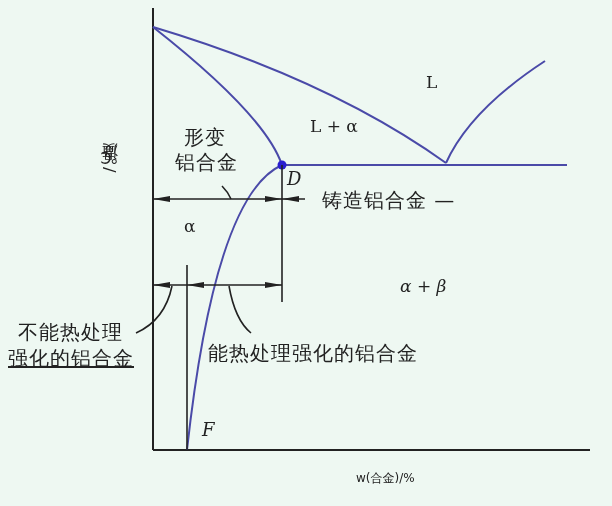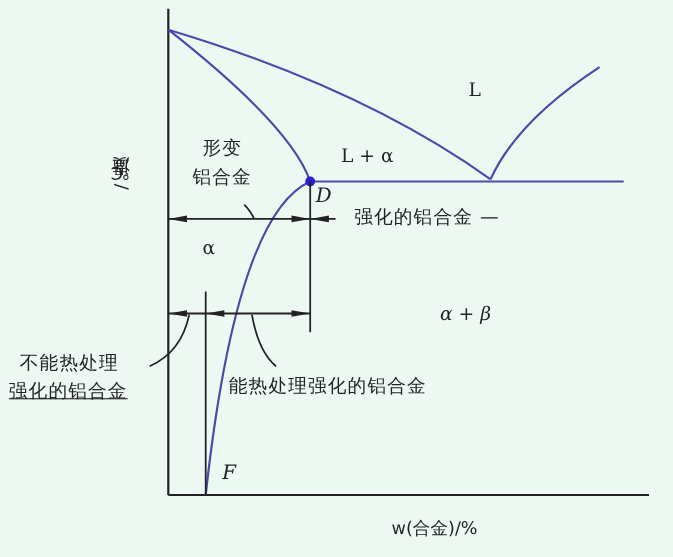--- a/index.html
+++ b/index.html
@@ -5,21 +5,21 @@
     html, body { margin: 0; padding: 0; }
     body {
       width: 612px; height: 506px;
       background: #eef8f2;
       position: relative;
       overflow: hidden;
       font-family: "DejaVu Sans", sans-serif;
     }
     #diagram { position: absolute; left: 0; top: 0; width: 612px; height: 506px; }
     .lbl { position: absolute; color: #222; white-space: nowrap; line-height: 1; }
-    .cjk { font-family: "DejaVu Sans", sans-serif; font-size: 17px; letter-spacing: 1px; }
+    .cjk { font-family: "DejaVu Sans", sans-serif; font-size: 20px; letter-spacing: 1px; }
     .greek { font-family: "DejaVu Serif", serif; font-size: 17px; }
     .ital { font-family: "DejaVu Serif", serif; font-style: italic; font-size: 18px; }
     .ylabel {
       position: absolute; left: 100px; top: 148px;
       writing-mode: vertical-rl; transform: rotate(180deg);
       font-size: 16px; color: #222;
     }
   </style>
 </head>
 <body>
@@ -55,27 +55,27 @@
   <polygon points="153,285 170,282 170,288" fill="#222"></polygon>
   <polygon points="187,285 204,282 204,288" fill="#222"></polygon>
   <polygon points="282,285 265,282 265,288" fill="#222"></polygon>
   <path d="M172,286 Q165,320 136,333" fill="none" stroke="#222" stroke-width="1.6"></path>
   <path d="M229,286 Q235,320 251,333" fill="none" stroke="#222" stroke-width="1.6"></path>
 </svg>
 
 <div class="ylabel">温度/℃</div>
 
 <div class="lbl greek" style="left:426px; top:74px;">L</div>
-<div class="lbl greek" style="left:310px; top:134px;">L + α</div>
+<div class="lbl greek" style="left:310px; top:118px;">L + α</div>
 <div class="lbl greek" style="left:184px; top:218px;">α</div>
 <div class="lbl greek" style="left:400px; top:278px;font-style:italic;">α + β</div>
 
 <div class="lbl ital" style="left:287px; top:170px;">D</div>
 <div class="lbl ital" style="left:202px; top:421px;">F</div>
 
 <div class="lbl cjk" style="left:184px; top:127px;">形变</div>
-<div class="lbl cjk" style="left:175px; top:152px;font-family:Liberation Serif, serif;">铝合金</div>
-<div class="lbl cjk" style="left:322px; top:190px;">强化的铝合金 —</div>
+<div class="lbl cjk" style="left:175px; top:152px;">铝合金</div>
+<div class="lbl cjk" style="left:322px; top:190px;">铸造铝合金 —</div>
 <div class="lbl cjk" style="left:18px; top:322px;text-align:center;">不能热处理</div>
 <div class="lbl cjk" style="left:8px; top:348px;text-decoration:underline;">强化的铝合金</div>
 <div class="lbl cjk" style="left:208px; top:343px;">能热处理强化的铝合金</div>
 
-<div class="lbl" style="left:356px; top:472px; font-size:16px;">w(合金)/%</div>
+<div class="lbl" style="left:356px; top:472px; font-size:12px;">w(合金)/%</div>
 
 </body></html>

